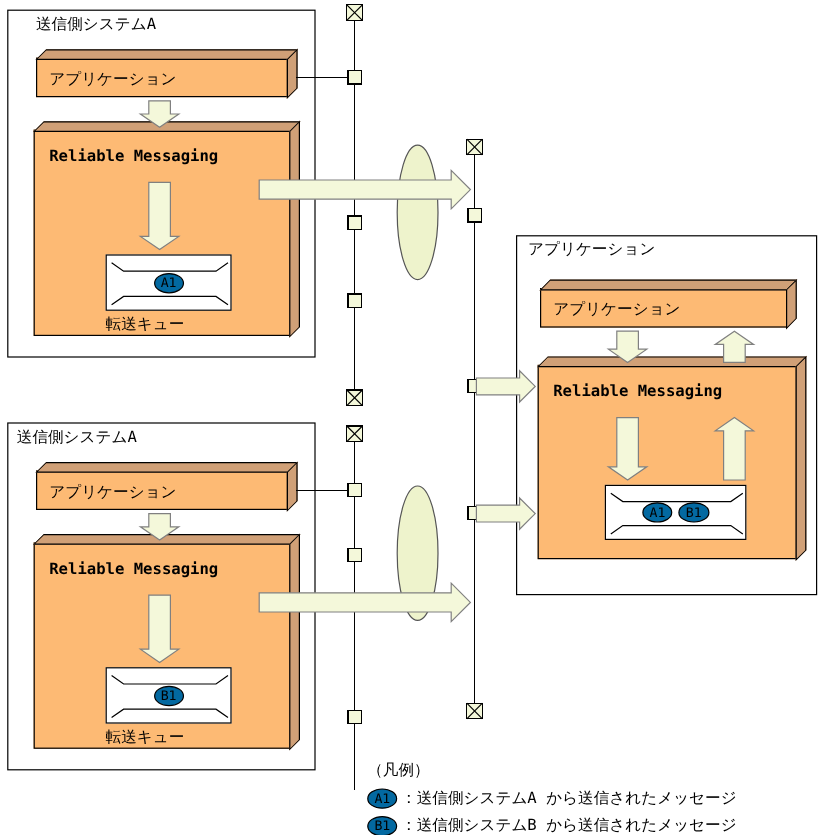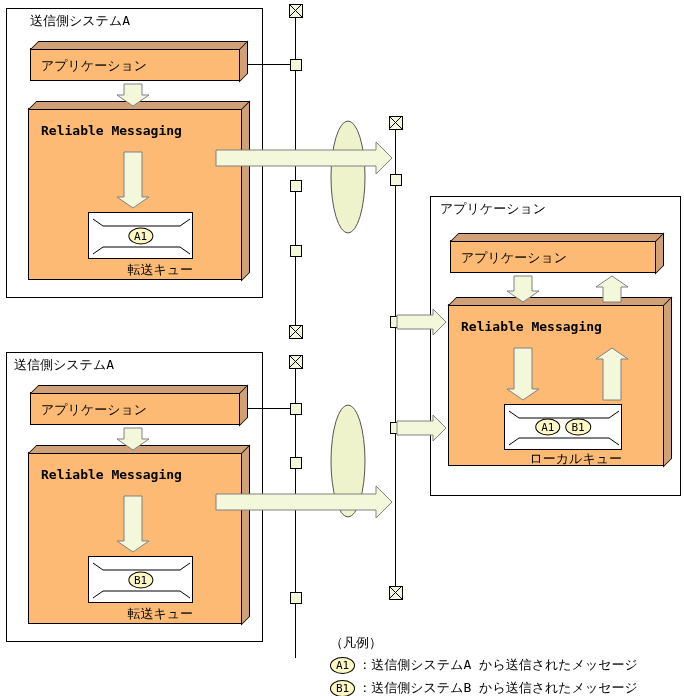--- a/index.html
+++ b/index.html
@@ -22,32 +22,32 @@
   .lbl.mid { left:10px; top:8px; }
   .lbl.top { left:12px; top:14px;font-weight:bold; }
 
   .queue { position:absolute; background:#fff; border:1px solid #000; }
   .queue svg { position:absolute; left:0; top:0; }
   .queue polyline { fill:none; stroke:#000; stroke-width:1; }
   .msgcenter { position:absolute; left:50%; top:50%; transform:translate(-50%,-50%); }
   .msgrow { position:absolute; left:50%; top:50%; transform:translate(-50%,-50%);
             display:flex; gap:5px; }
   .oval { display:inline-block; border:1px solid #000; border-radius:50%;
-          font-size:11px; line-height:13px; padding:1px 5px; background:#fef9c3; white-space:nowrap; }
-  .qlabel { position:absolute; font-size:13px; text-align:right; white-space:nowrap; }
+          font-size:11px; line-height:13px; padding:1px 5px; background:#0369a1; white-space:nowrap; }
+  .qlabel { position:absolute; font-size:13px; text-align:left; white-space:nowrap; }
 
   .overlay { position:absolute; left:0; top:0; pointer-events:none; z-index:10; }
   .busline { stroke:#000; stroke-width:1; shape-rendering:crispEdges; }
   .node { fill:#f4f8da; stroke:#000; stroke-width:1; shape-rendering:crispEdges; }
   .term rect { fill:#f4f8da; stroke:#000; stroke-width:1; shape-rendering:crispEdges; }
   .term line { stroke:#000; stroke-width:1; }
   .net { fill:#eef3cc; stroke:#555; stroke-width:1; }
   .arrow { fill:#f4f8da; stroke:#808080; stroke-width:1; }
 
-  .legend { position:absolute; font-size:13px;margin-left:24px; }
+  .legend { position:absolute; font-size:13px; }
   .legend-title { line-height:16px; }
   .legend-item { display:flex; align-items:center; gap:3px; margin-top:5px; white-space:nowrap; }
 </style>
 </head>
 <body>
 
 <div class="stage">
 
   <div class="sysbox" style="left:6px;top:8px;width:257px;height:290px"></div>
   <div class="sysbox" style="left:6px;top:352px;width:257px;height:290px"></div>
@@ -96,21 +96,20 @@
   <div class="queue" style="left:504px;top:404px;width:118px;height:46px">
     <svg width="118" height="46">
       <polyline points="4,6 14,13 104,13 114,6"></polyline>
       <polyline points="4,40 14,33 104,33 114,40"></polyline>
     </svg>
     <span class="msgrow">
       <span class="oval">A1</span>
       <span class="oval">B1</span>
     </span>
   </div>
-  <div class="qlabel" style="left:504px;top:450px;width:118px">ローカルキュー</div>
 
   <div class="legend" style="left:306px;top:635px">
     <div class="legend-title">（凡例）</div>
     <div class="legend-item">
       <span class="oval">A1</span>
       <span>：送信側システムA から送信されたメッセージ</span>
     </div>
     <div class="legend-item">
       <span class="oval">B1</span>
       <span>：送信側システムB から送信されたメッセージ</span>

